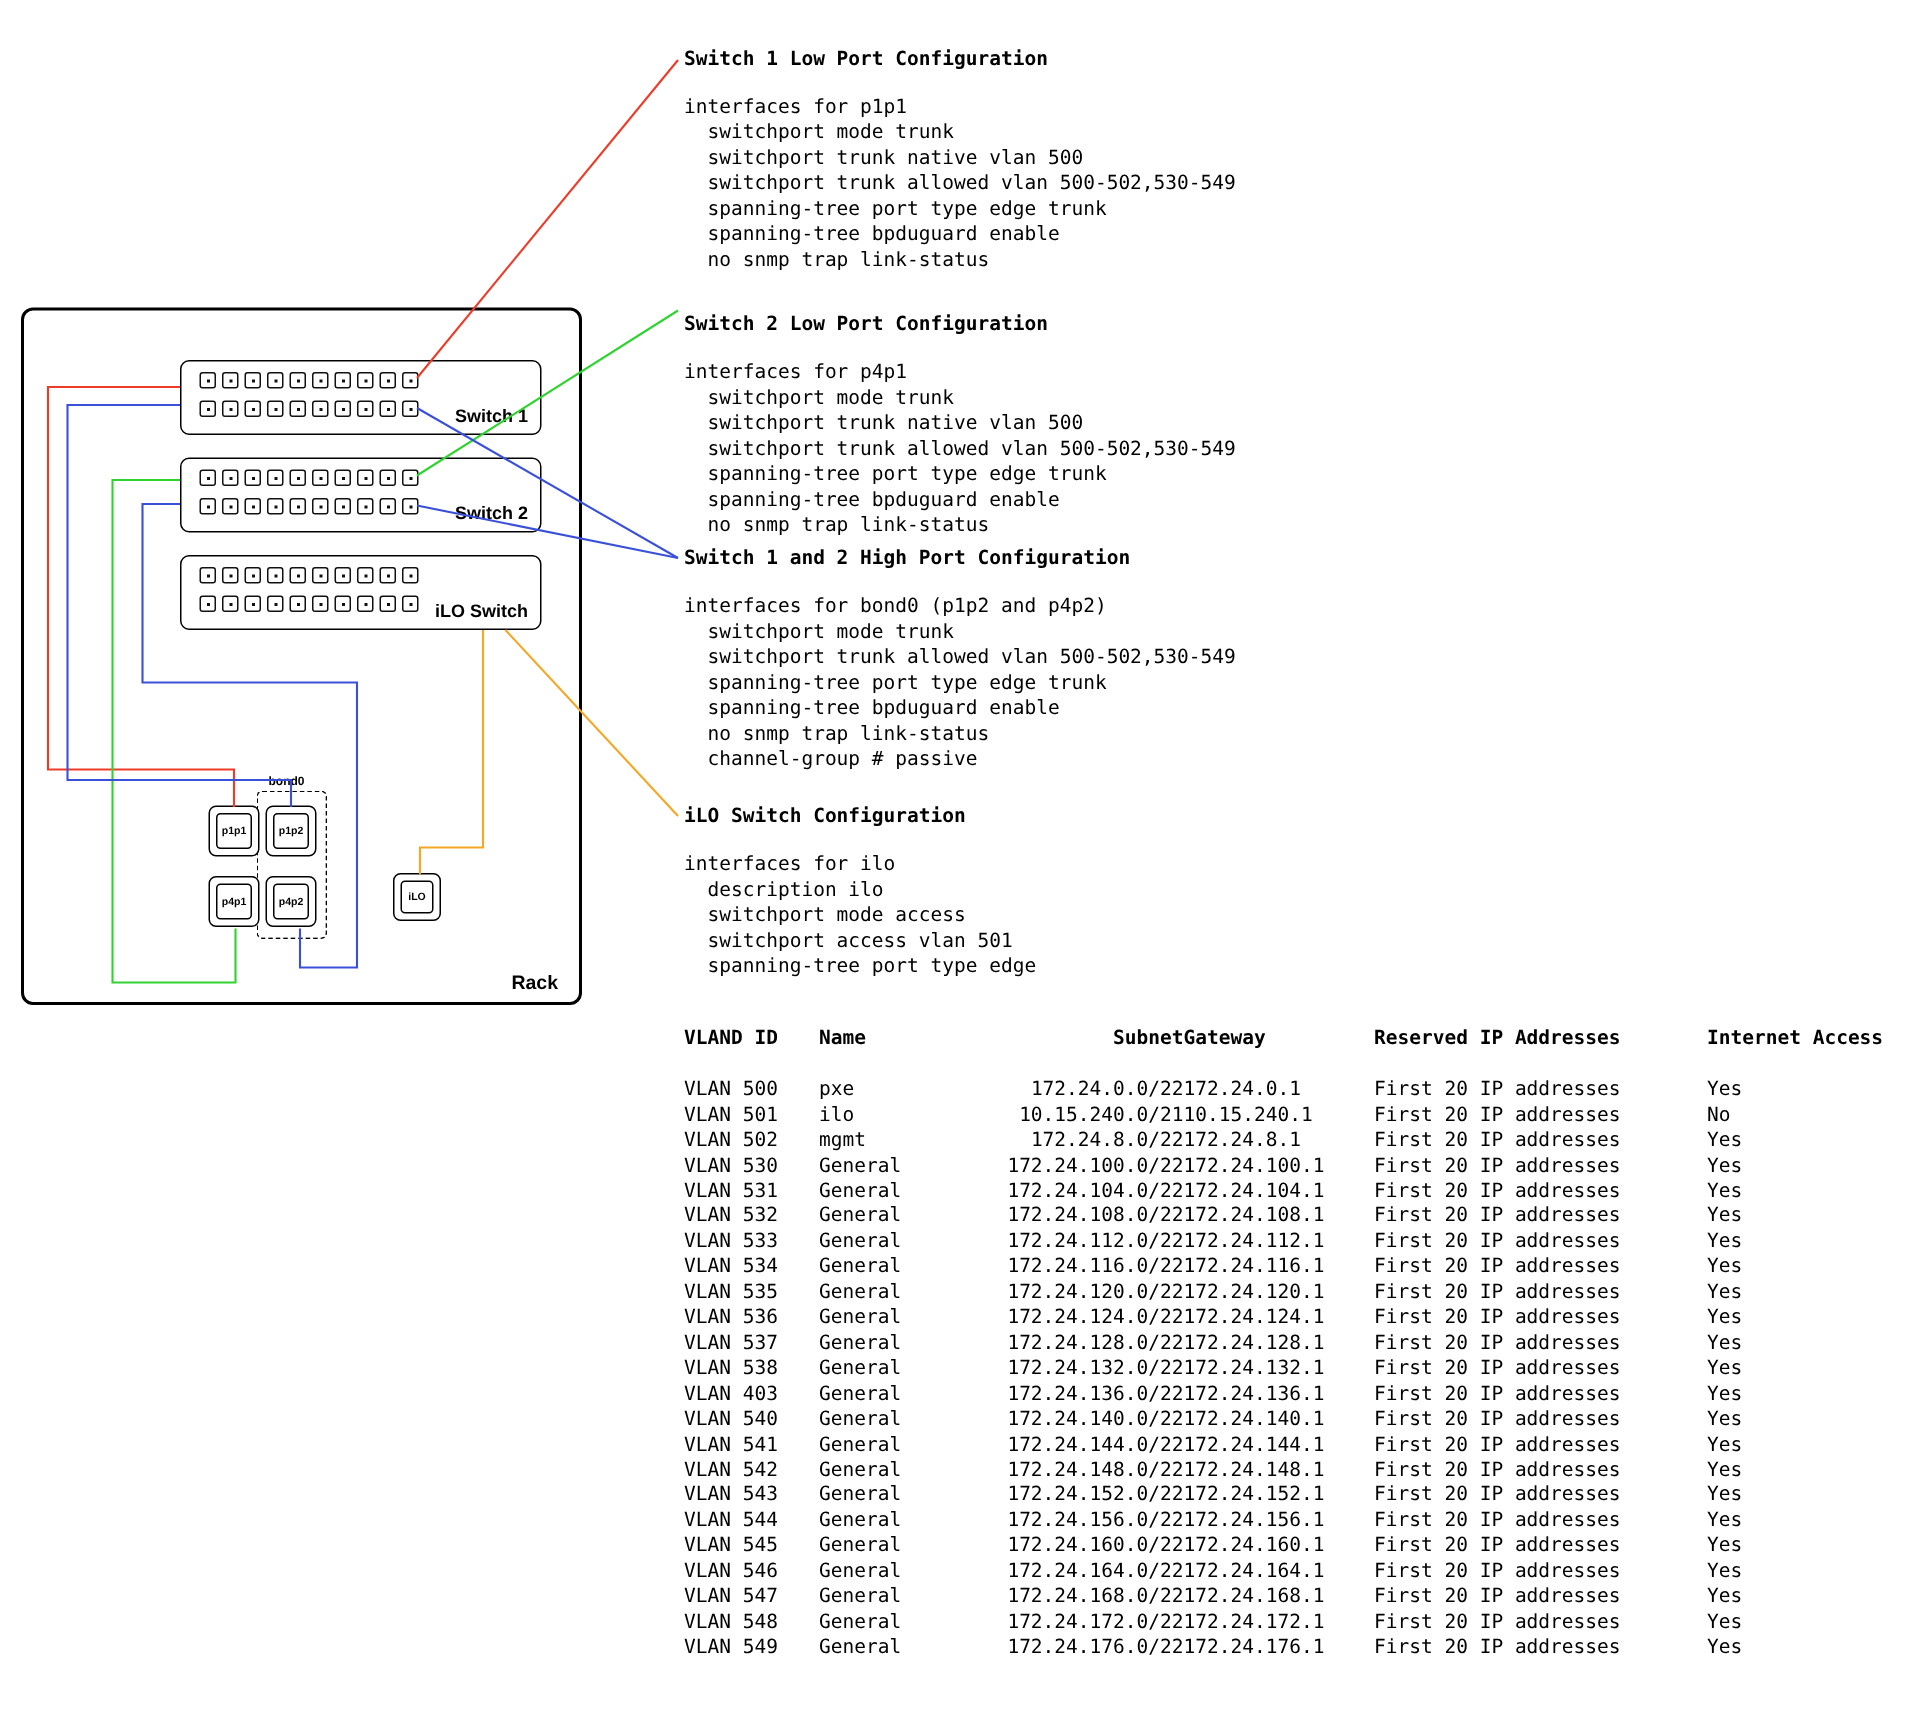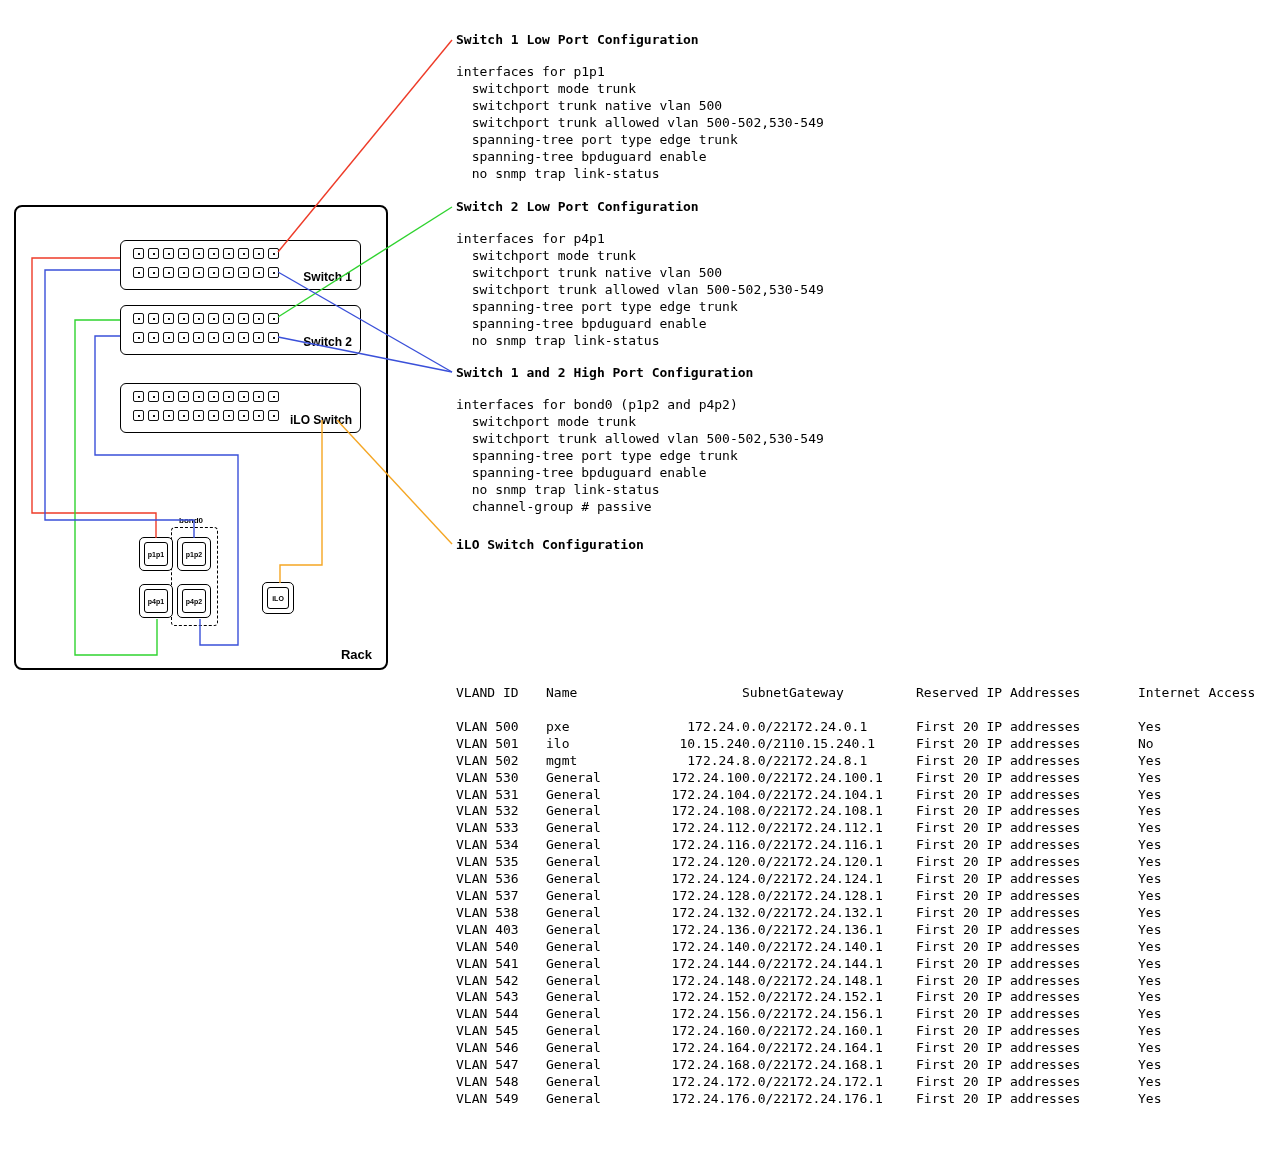--- a/index.html
+++ b/index.html
@@ -3,21 +3,21 @@
 <meta charset="utf-8">
 <style>
   html,body{margin:0;padding:0;background:#fff;}
   .canvas{position:relative;width:1287px;height:1154px;background:#fff;overflow:hidden;
           font-family:"DejaVu Sans Mono",monospace;}
   
   .box{position:absolute;background:#fff;border:2px solid #000;border-radius:8px;box-sizing:border-box;}
   .rack{left:14px;top:205px;width:374px;height:465px;}
   .rack-label{position:absolute;right:14px;bottom:6px;font:bold 13px "Liberation Sans",sans-serif;}
   .switch{left:120px;width:241px;height:50px;border-width:1.5px;border-radius:6px;}
-  .sw1{top:240px;} .sw2{top:305px;} .sw3{top:383px;}
+  .sw1{top:240px;} .sw2{top:305px;} .sw3{top:370px;}
   .switch-label{position:absolute;right:8px;bottom:5px;font:bold 12px "Liberation Sans",sans-serif;}
   .prow{position:absolute;left:12px;display:flex;gap:4px;}
   .r1{top:7px;} .r2{top:26px;}
   .port{position:relative;width:9px;height:9px;border:1px solid #111;border-radius:2px;background:#fff;}
   .port::after{content:'';position:absolute;width:2px;height:2px;background:#111;left:50%;top:50%;
                transform:translate(-50%,-50%);}
   .server{left:120px;top:500px;width:241px;height:130px;border-width:1.5px;}
   .server-label{position:absolute;right:12px;bottom:6px;font:bold 13px "Liberation Sans",sans-serif;}
   .nic{position:absolute;width:34px;height:34px;border:1.5px solid #000;border-radius:5px;background:#fff;
        display:flex;align-items:center;justify-content:center;box-sizing:border-box;}
@@ -29,24 +29,24 @@
   .bond{position:absolute;left:171px;top:527px;width:47px;height:99px;border:1.5px dashed #000;
         border-radius:4px;box-sizing:border-box;}
   .bond-label{position:absolute;left:179px;top:516px;font:bold 8px "Liberation Sans",sans-serif;}
   
   .wires{position:absolute;left:0;top:0;width:1287px;height:1154px;pointer-events:none;}
   .wires polyline{fill:none;stroke-width:1.4px;}
   
   .cfg{position:absolute;left:456px;}
   .cfg-title{font:bold 13px "DejaVu Sans Mono",monospace;white-space:pre;}
   .cfg-body{margin-top:16px;font:13px/17px "DejaVu Sans Mono",monospace;white-space:pre;}
-  .cfg1{top:32px;} .cfg2{top:199px;} .cfg3{top:365px;} .cfg4{top:537px;}
+  .cfg1{top:32px;} .cfg2{top:209px;} .cfg3{top:365px;} .cfg4{top:537px;}
   
   .vtable{position:absolute;left:456px;top:685px;font:13px/16.9px "DejaVu Sans Mono",monospace;}
-  .thead{display:flex;font-weight:normal;margin-bottom:17px;}
+  .thead{display:flex;font-weight:bold;margin-bottom:17px;}
   .thead span,.trow span{display:inline-block;white-space:pre;}
   .thead span:nth-child(1),.trow span:nth-child(1){width:90px;}
   .thead span:nth-child(2),.trow span:nth-child(2){width:87px;}
   .thead span:nth-child(3),.trow span:nth-child(3){width:156px;text-align:right;}
   .thead span:nth-child(4),.trow span:nth-child(4){width:127px;}
   .thead span:nth-child(5),.trow span:nth-child(5){width:222px;}
   .thead span:nth-child(6),.trow span:nth-child(6){width:130px;}
   .trow{display:flex;}
 </style>
 </head>
@@ -197,20 +197,25 @@
     <div class="cfg-body">interfaces for bond0 (p1p2 and p4p2)
   switchport mode trunk
   switchport trunk allowed vlan 500-502,530-549
   spanning-tree port type edge trunk
   spanning-tree bpduguard enable
   no snmp trap link-status
   channel-group # passive</div>
   </div>
   <div class="cfg cfg4">
     <div class="cfg-title">iLO Switch Configuration</div>
+    <div class="cfg-body">interfaces for ilo
+  description ilo
+  switchport mode access
+  switchport access vlan 501
+  spanning-tree port type edge</div>
   </div>
 
   <div class="vtable">
     <div class="thead">
       <span>VLAND ID</span>
       <span>Name</span>
       <span>Subnet</span>
       <span>Gateway</span>
       <span>Reserved IP Addresses</span>
       <span>Internet Access</span>

